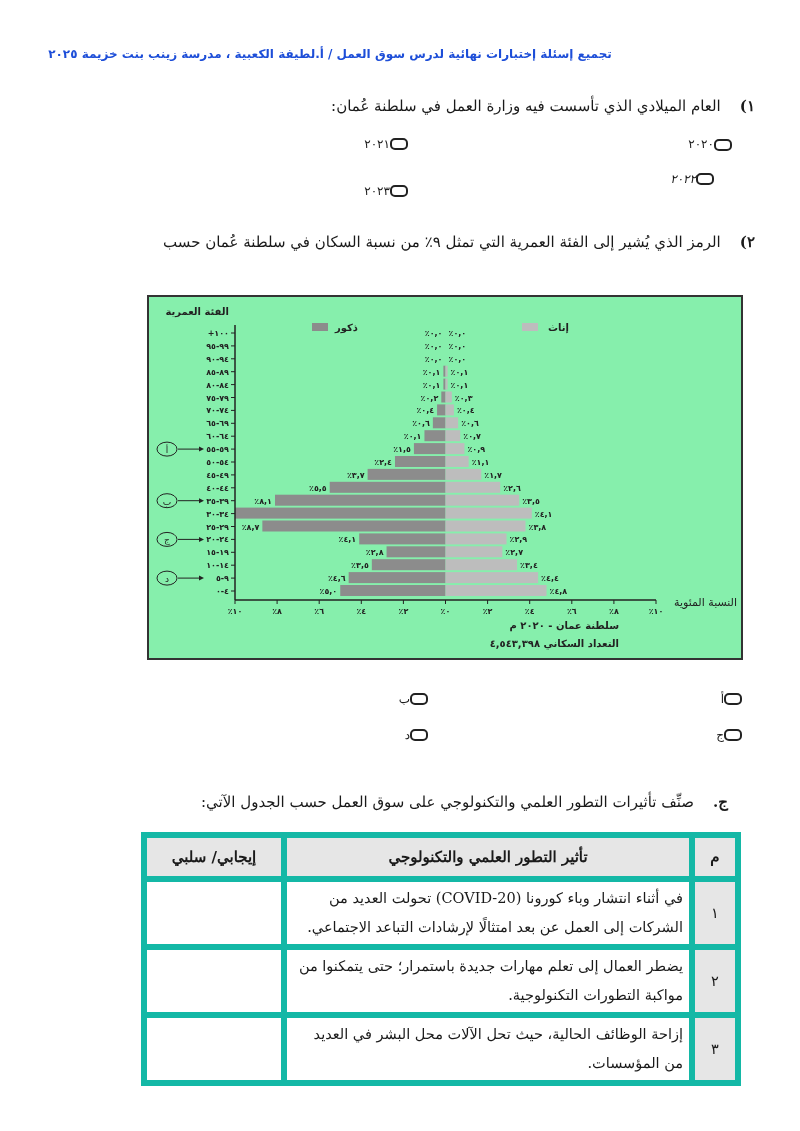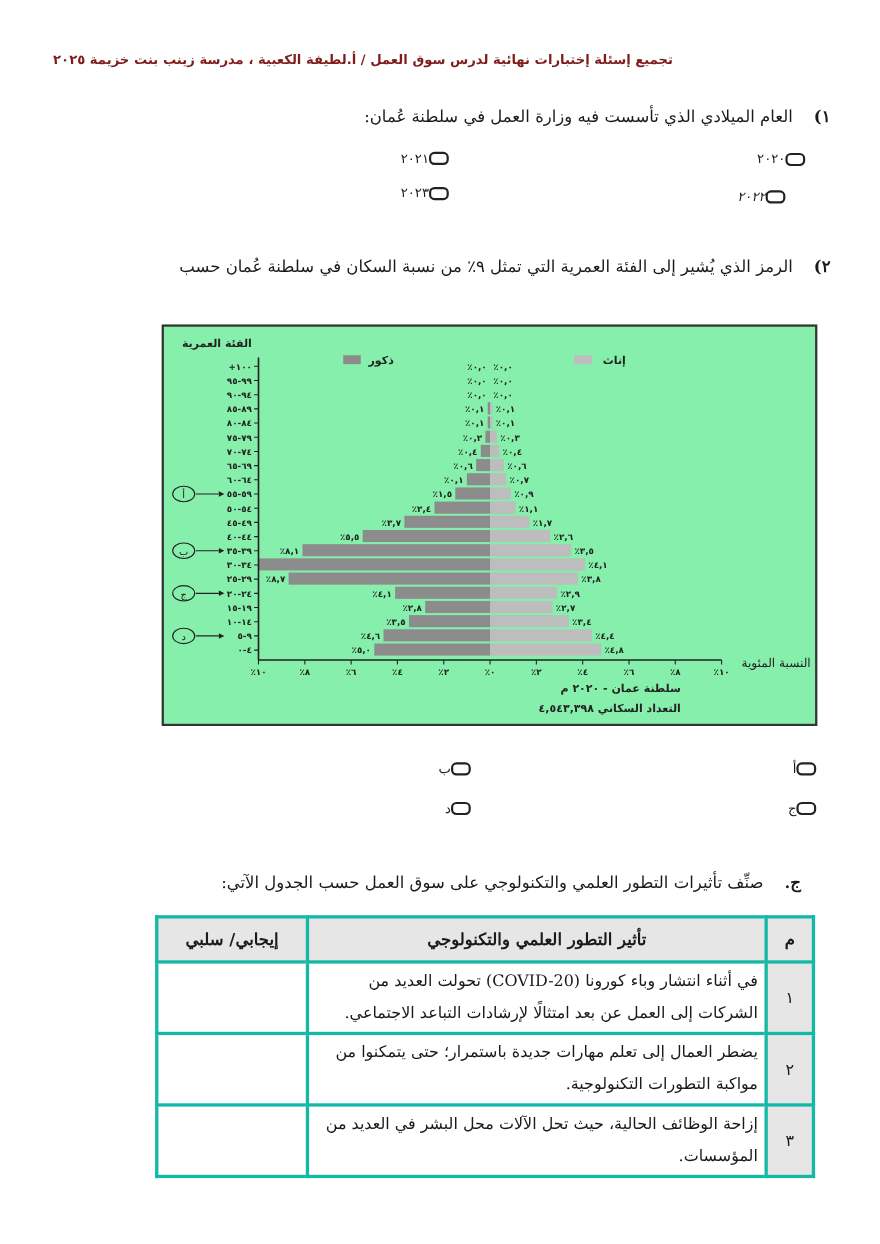--- a/index.html
+++ b/index.html
@@ -1,29 +1,29 @@
 <!DOCTYPE html>
 <html><head>
 <meta charset="utf-8">
 <style>
   html, body { margin: 0; padding: 0; background: #ffffff; }
   body { width: 800px; height: 1131px; position: relative; overflow: hidden;
          font-family: "DejaVu Serif", serif; color: #1a1a1a; }
   .abs { position: absolute; }
   .rtl { direction: rtl; }
   .header-title { top: 47px; left: 0; width: 660px; text-align: center;
-    color: #7f1d1d; font-family: "DejaVu Sans", sans-serif; font-weight: bold; font-size: 12px; }
+    color: #1d4ed8; font-family: "DejaVu Sans", sans-serif; font-weight: bold; font-size: 12px; }
   .q-text { font-size: 15px; line-height: 28px; }
   .q-num { font-weight: bold; }
   .option { display: flex; align-items: center; gap: 0; font-size: 12px; direction: rtl; }
   .radio { width: 18px; height: 12px; border: 2px solid #222; border-radius: 5px; display: inline-block; box-sizing: border-box; }
   .chart-box { left: 147px; top: 295px; width: 596px; height: 365px; border: 2px solid #333; box-sizing: border-box; background: #86efac; }
   svg text { font-family: "DejaVu Sans", sans-serif; }
   table.effects { border-collapse: collapse; direction: rtl; font-size: 14.5px; }
-  table.effects th, table.effects td { border: 3px solid #14b8a6; }
+  table.effects th, table.effects td { border: 6px solid #14b8a6; }
   table.effects th { background: #e6e6e6; font-weight: bold; height: 36px; font-size: 15px; }
   table.effects td.num { background: #e6e6e6; text-align: center; width: 38px; }
   table.effects td.txt { padding: 2px 6px; line-height: 29px; text-align: right; }
 </style>
 </head>
 <body>
 
 <div class="abs header-title rtl">تجميع إسئلة إختبارات نهائية لدرس سوق العمل / أ.لطيفة الكعبية ، مدرسة زينب بنت خزيمة  ٢٠٢٥</div>
 
 <div class="abs rtl q-text" style="top:92px; right:45px; width:700px;">
@@ -36,21 +36,21 @@
   <span>٢٠٢٠</span>
 </div>
 <div class="abs option" style="top:137px; right:392px;">
   <span class="radio"></span>
   <span>٢٠٢١</span>
 </div>
 <div class="abs option" style="top:172px; right:86px;font-style:italic;">
   <span class="radio"></span>
   <span>٢٠٢٢</span>
 </div>
-<div class="abs option" style="top:168px; right:392px;align-items:flex-end;">
+<div class="abs option" style="top:184px; right:392px;">
   <span class="radio"></span>
   <span>٢٠٢٣</span>
 </div>
 
 <div class="abs rtl q-text" style="top:228px; right:45px; width:620px;">
   <div>
     <span class="q-num">٢)</span>
     &nbsp;&nbsp;
     <span>الرمز الذي يُشير إلى الفئة العمرية التي تمثل ٩٪ من نسبة السكان في سلطنة عُمان حسب</span>
   </div>

